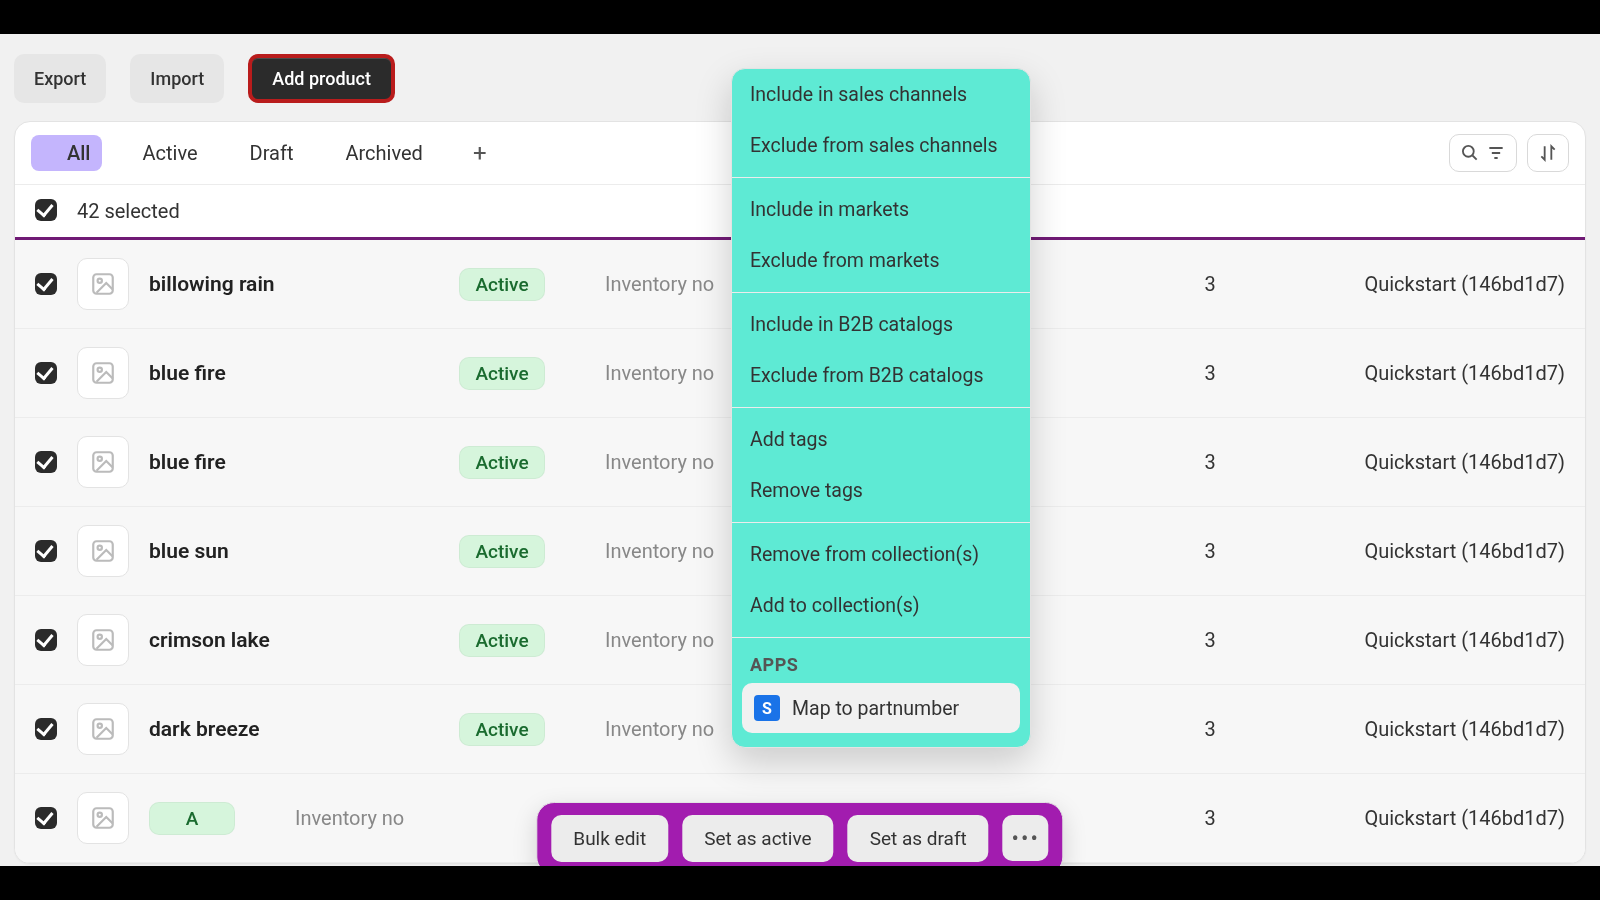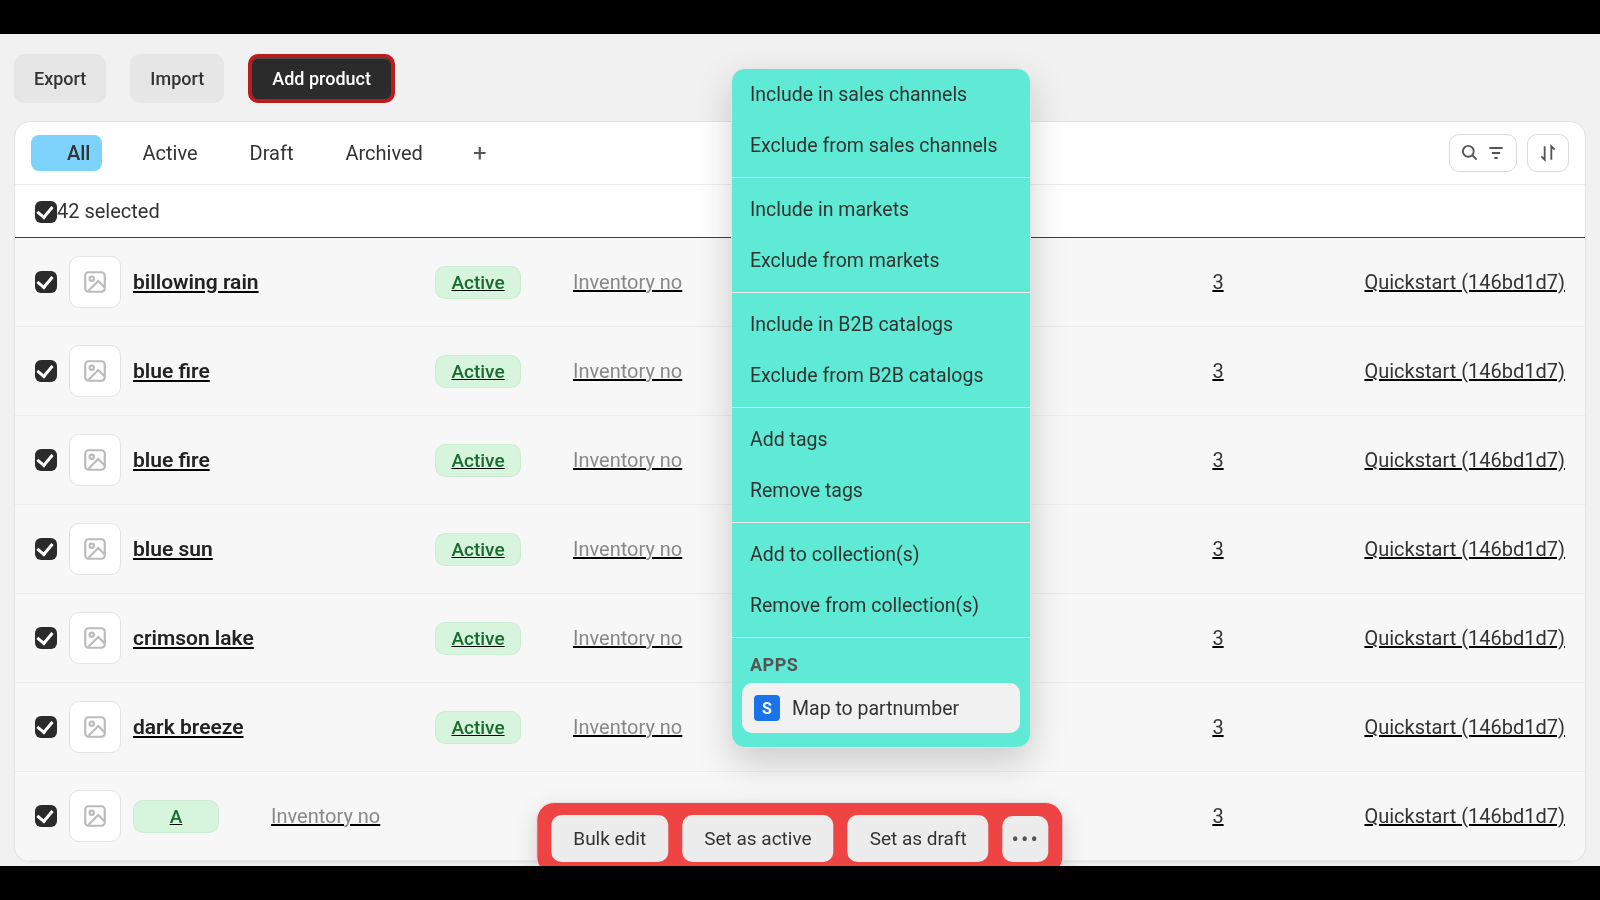--- a/index.html
+++ b/index.html
@@ -10,37 +10,37 @@
   .header-row { display:flex; align-items:center; justify-content:space-between; padding: 20px 0 18px 0; }
   .page-title { font-size: 38px; font-weight: 700; color:#1a1a1a; }
   .header-buttons { display:flex; gap:24px; }
   .btn { border:none; border-radius:10px; padding:10px 20px; font-size:18px; font-weight:500; cursor:pointer; }
   .btn-secondary { background:#e6e6e6; color:#333; }
   .btn-primary { background:#2b2b2b; color:#fff; border:4px solid #b91c1c; box-shadow:inset 0 1px 0 rgba(255,255,255,0.15);}
   .table-card { background:#fff; border-radius:16px; border:1px solid #e3e3e3; box-shadow:0 1px 2px rgba(0,0,0,0.04); overflow:hidden; }
   .tabs-row { display:flex; align-items:center; justify-content:space-between; padding:12px 16px; border-bottom:1px solid #ececec; }
   .tabs { display:flex; align-items:center; gap:28px; }
   .tab { font-size:20px; color:#333; padding:6px 12px; border-radius:8px; cursor:pointer; }
-  .tab.active { background:#7dd3fc; font-weight:500;padding-left:36px; }
+  .tab.active { background:#c4b5fd; font-weight:500;padding-left:36px; }
   .tab-plus { font-size:24px; color:#555; padding:2px 10px; cursor:pointer; }
   .tabs-icons { display:flex; gap:10px; }
   .icon-pill { border:1px solid #d9d9d9; border-radius:10px; padding:8px 10px; display:flex; align-items:center; gap:6px; background:#fff; cursor:pointer; }
-  .select-row { display:flex; align-items:flex-end; padding:14px 20px; border-bottom:1px solid #701a75; }
+  .select-row { display:flex; align-items:flex-start; gap:20px; padding:14px 20px; border-bottom:3px solid #701a75; }
   .chk { width:22px; height:22px; border-radius:6px; background:#2b2b2b; position:relative; cursor:pointer; }
   .chk::after { content:""; position:absolute; left:5px; top:2px; width:7px; height:12px; border:solid #fff; border-width:0 3px 3px 0; transform:rotate(40deg);}
   .sel-text { font-size:20px; color:#333; }
-  .row { display:flex; align-items:center; padding:18px 20px; border-bottom:1px solid #ececec; gap:12px; background:#f7f7f7;text-decoration:underline; }
+  .row { display:flex; align-items:center; padding:18px 20px; border-bottom:1px solid #ececec; gap:20px; background:#f7f7f7; }
   .thumb { width:52px; height:52px; border-radius:10px; background:#fff; border:1px solid #e3e3e3; display:flex; align-items:center; justify-content:center; }
   .pname { font-size:21px; font-weight:600; color:#222; width:290px; }
   .badge { background:#d6f5dc; border:1px solid rgba(0,0,0,0.04); color:#1a6b2f; padding:4px 14px; border-radius:10px; font-size:19px; font-weight:500; width:86px; text-align:center; }
   .inv { font-size:20px; color:#888; flex:1; padding-left:40px; }
   .count { font-size:20px; color:#333; width:150px; text-align:center; }
   .vendor { font-size:20px; color:#333; width:260px; text-align:right; }
 
-  .bulk-bar { position:absolute; left:50%; transform:translateX(-50%); top:768px; background:#ef4444; border:1px solid #e3e3e3; border-radius:18px; box-shadow:0 8px 24px rgba(0,0,0,0.15); padding:12px 14px; display:flex; gap:14px; align-items:flex-end; }
+  .bulk-bar { position:absolute; left:50%; transform:translateX(-50%); top:768px; background:#a21caf; border:1px solid #e3e3e3; border-radius:18px; box-shadow:0 8px 24px rgba(0,0,0,0.15); padding:12px 14px; display:flex; gap:14px; align-items:flex-start; }
   .bulk-btn { background:#ececec; border:none; border-radius:10px; padding:12px 22px; font-size:19px; color:#333; cursor:pointer; }
   .bulk-more { background:#ececec; border:none; border-radius:10px; width:46px; height:46px; display:flex; align-items:center; justify-content:center; cursor:pointer; font-size:22px; letter-spacing:2px; color:#555;}
 
   .menu { position:absolute; left:731px; top:34px; width:300px; background:#5eead4; border:1px solid #e3e3e3; border-radius:14px; box-shadow:0 14px 36px rgba(0,0,0,0.18); padding:4px 0 10px 0; }
   .menu-item { padding:14px 18px; font-size:19.5px; color:#333; cursor:pointer; }
   .menu-item.first { padding-top:10px; }
   .menu-sep { height:1px; background:#ececec; margin:6px 0; }
   .menu-head { padding:10px 18px 4px 18px; font-size:18px; font-weight:700; color:#555; letter-spacing:0.5px; }
   .menu-app { margin:4px 10px 4px 10px; padding:12px 12px; border-radius:10px; background:#f1f1f1; display:flex; align-items:center; gap:12px; font-size:19.5px; color:#333; cursor:pointer; }
   .app-icon { width:26px; height:26px; border-radius:4px; background:#1a73e8; display:flex; align-items:center; justify-content:center; color:#fff; font-weight:700; font-size:16px; }
@@ -210,22 +210,22 @@
     <div class="menu-sep"></div>
     <div class="menu-item">Include in markets</div>
     <div class="menu-item">Exclude from markets</div>
     <div class="menu-sep"></div>
     <div class="menu-item">Include in B2B catalogs</div>
     <div class="menu-item">Exclude from B2B catalogs</div>
     <div class="menu-sep"></div>
     <div class="menu-item">Add tags</div>
     <div class="menu-item">Remove tags</div>
     <div class="menu-sep"></div>
+    <div class="menu-item">Remove from collection(s)</div>
     <div class="menu-item">Add to collection(s)</div>
-    <div class="menu-item">Remove from collection(s)</div>
     <div class="menu-sep"></div>
     <div class="menu-head">APPS</div>
     <div class="menu-app">
       <div class="app-icon">S</div>
       <span>Map to partnumber</span>
     </div>
   </div>
 
   <div class="bulk-bar">
     <button class="bulk-btn">Bulk edit</button>

